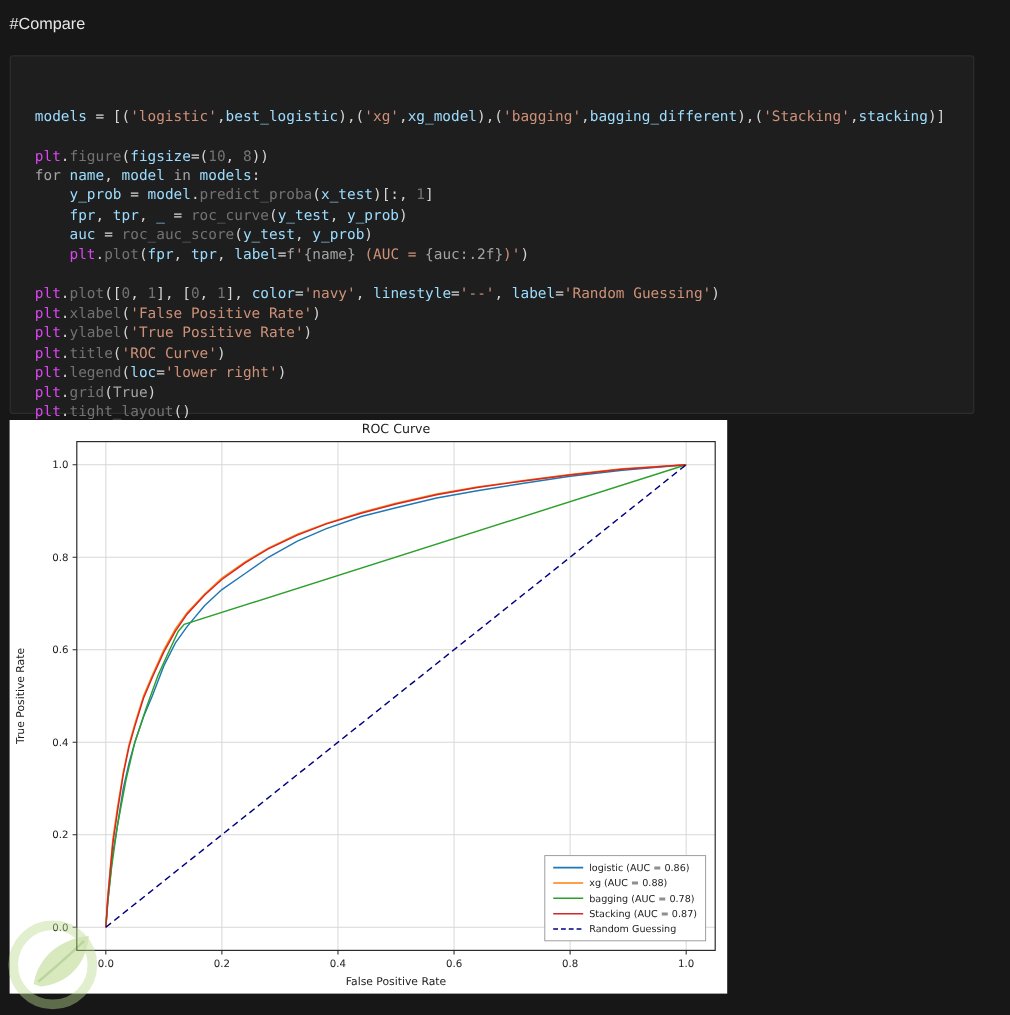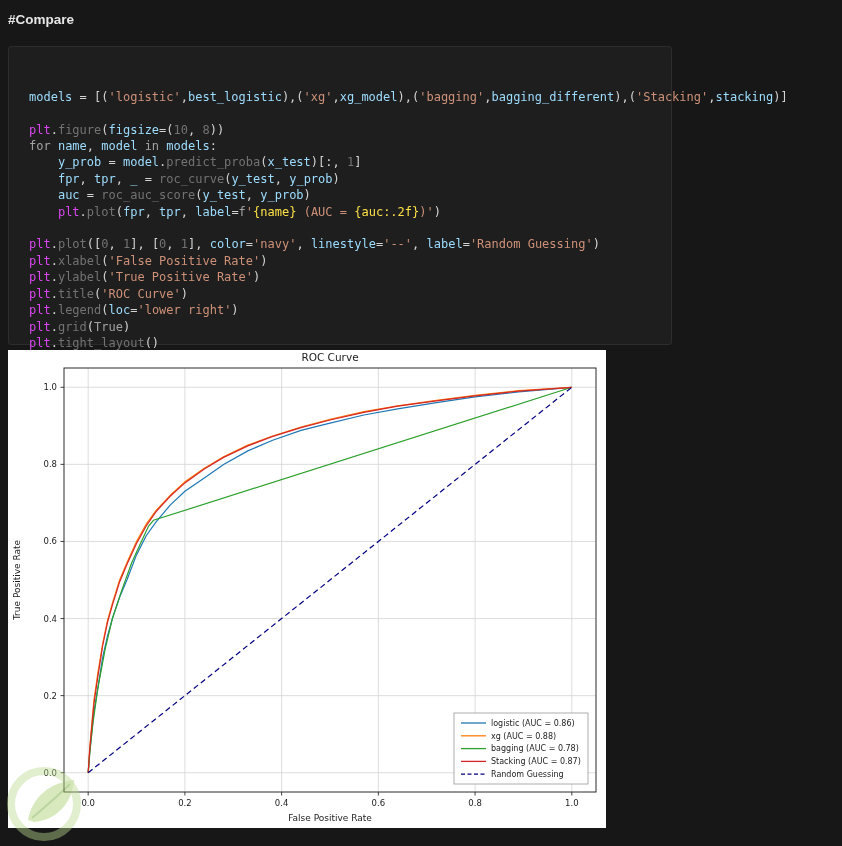--- a/index.html
+++ b/index.html
@@ -3,41 +3,41 @@
 <meta charset="utf-8">
 <style>
   html,body{margin:0;padding:0;}
   body{
     width:842px;height:846px;position:relative;overflow:hidden;
     background:#171717;
     font-family:"Liberation Sans", sans-serif;
   }
   .markdown-cell{
     position:absolute;top:6px;left:8px;right:8px;height:26px;
-    color:#e6e6e6;font-size:13.5px;font-weight:700;
+    color:#e6e6e6;font-size:13.5px;font-weight:400;
     display:flex;align-items:center;
   }
   .code-cell{
-    position:absolute;top:46px;left:8px;width:664px;height:299px;
+    position:absolute;top:46px;left:8px;width:804px;height:299px;
     background:#1e1e1e;border:1px solid #2d2d2d;border-radius:3px;
     box-sizing:border-box;
     padding:9px 0 0 20px;
     font-family:"DejaVu Sans Mono","Liberation Mono",monospace;
     font-size:12px;line-height:16.4px;
     white-space:pre;
   }
   .code-line{min-height:16.4px;}
   .tok-var{color:#9CDCFE}
   .tok-mod{color:#d946ef}
   .tok-fn{color:#737373}
   .tok-str{color:#CE9178}
   .tok-num{color:#737373}
   .tok-kw{color:#a3a3a3}
   .tok-pun{color:#D4D4D4}
-  .tok-ipol{color:#fde047}
+  .tok-ipol{color:#a3a3a3}
   .output-area{
     position:absolute;top:350px;left:8px;width:598px;height:478px;
     background:#ffffff;
   }
   .output-area svg text{
     font-family:"DejaVu Sans", sans-serif;
     fill:#1c1c1c;
   }
   .watermark{
     position:absolute;left:2px;top:762px;width:100px;height:84px;

